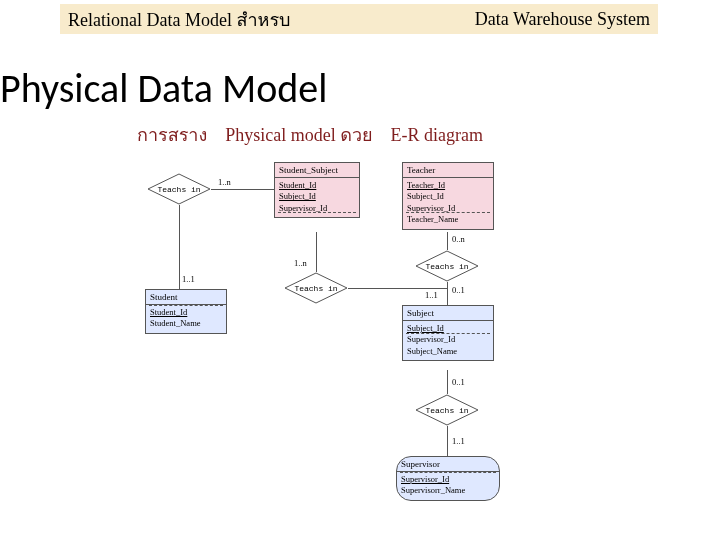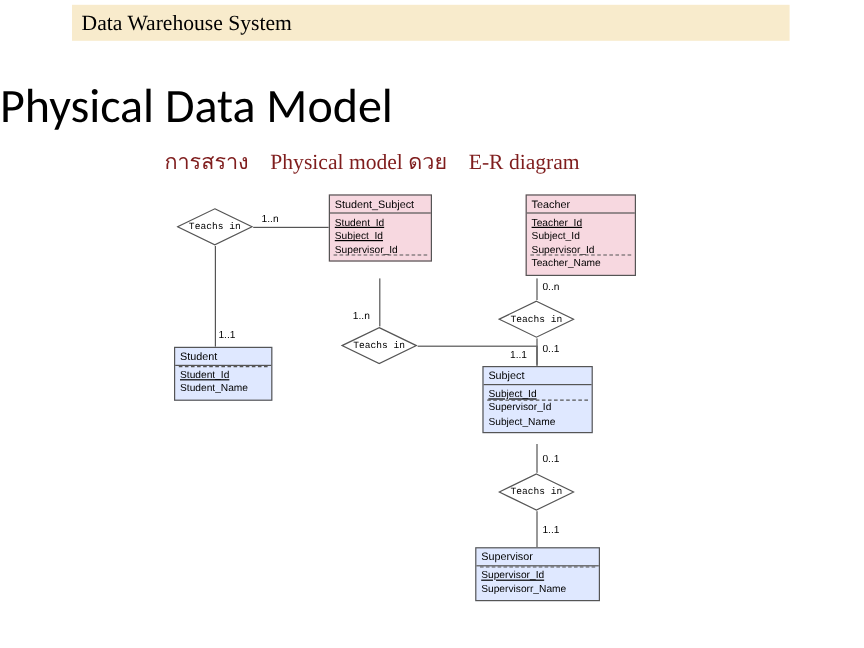--- a/index.html
+++ b/index.html
@@ -48,21 +48,21 @@
     position: absolute;
     left: 144px;
     top: 152px;
     width: 432px;
     height: 372px;
   }
   .entity {
     position: absolute;
     border: 1px solid #555;
     background: #dfe8ff;
-    font-family: Liberation Sans, sans-serif;
+    font-family: Liberation Serif, serif;
     font-size: 8.5px;
     color: #000;
   }
   .entity.pink { background: #f7d8e0; }
   .entity .ent-title {
     border-bottom: 1px solid #555;
     padding: 2px 4px;
     font-size: 9px;
   }
   .entity .ent-body {
@@ -89,36 +89,37 @@
     display: flex;
     align-items: center;
     justify-content: center;
     font-family: Liberation Mono, monospace;
     font-size: 8px;
     color: #000;
     text-align: center;
   }
   .card {
     position: absolute;
-    font-family: Liberation Sans, sans-serif;
+    font-family: Liberation Serif, serif;
     font-size: 8.5px;
     color: #000;
     background: transparent;
   }
   .edge {
     position: absolute;
     background: #555;
   }
   .edge.h { height: 1px; }
   .edge.v { width: 1px; }
 </style>
 </head>
 <body>
 
 <div class="banner">
+  <span>Relational Data Model สำหรบ</span>
   <span>Data Warehouse System</span>
 </div>
 
 <div class="main-title">Physical Data Model</div>
 
 <div class="subtitle">
   <span>การสราง</span>
   &nbsp;&nbsp;
   <span>Physical model ดวย</span>
   &nbsp;&nbsp;
@@ -187,21 +188,21 @@
   <div class="entity pink" style="left:130px; top:10px; width:84px;">
     <div class="ent-title">Student_Subject</div>
     <div class="ent-body">
       <div class="pk">Student_Id</div>
       <div class="pk">Subject_Id</div>
       <div>Supervisor_Id</div>
       <div class="dirty-line" style="bottom:4px;"></div>
     </div>
   </div>
 
-  <div class="entity pink" style="left:258px; top:10px; width:90px;margin-left:36px;">
+  <div class="entity pink" style="left:258px; top:10px; width:90px;">
     <div class="ent-title">Teacher</div>
     <div class="ent-body">
       <div class="pk">Teacher_Id</div>
       <div>Subject_Id</div>
       <div>Supervisor_Id</div>
       <div class="dirty-line" style="bottom:16px;"></div>
       <div>Teacher_Name</div>
     </div>
   </div>
 
@@ -217,21 +218,21 @@
   <div class="entity" style="left:258px; top:153px; width:90px;">
     <div class="ent-title">Subject</div>
     <div class="ent-body">
       <div class="pk">Subject_Id</div>
       <div>Supervisor_Id</div>
       <div class="dirty-line" style="top:27px;"></div>
       <div>Subject_Name</div>
     </div>
   </div>
 
-  <div class="entity" style="left:252px; top:304px; width:102px;">
+  <div class="entity" style="left:252px; top:304px; width:102px;border-radius:15px;">
     <div class="ent-title">Supervisor</div>
     <div class="ent-body">
       <div class="pk">Supervisor_Id</div>
       <div class="dirty-line" style="top:15px;"></div>
       <div>Supervisorr_Name</div>
     </div>
   </div>
 
 </div>
 

